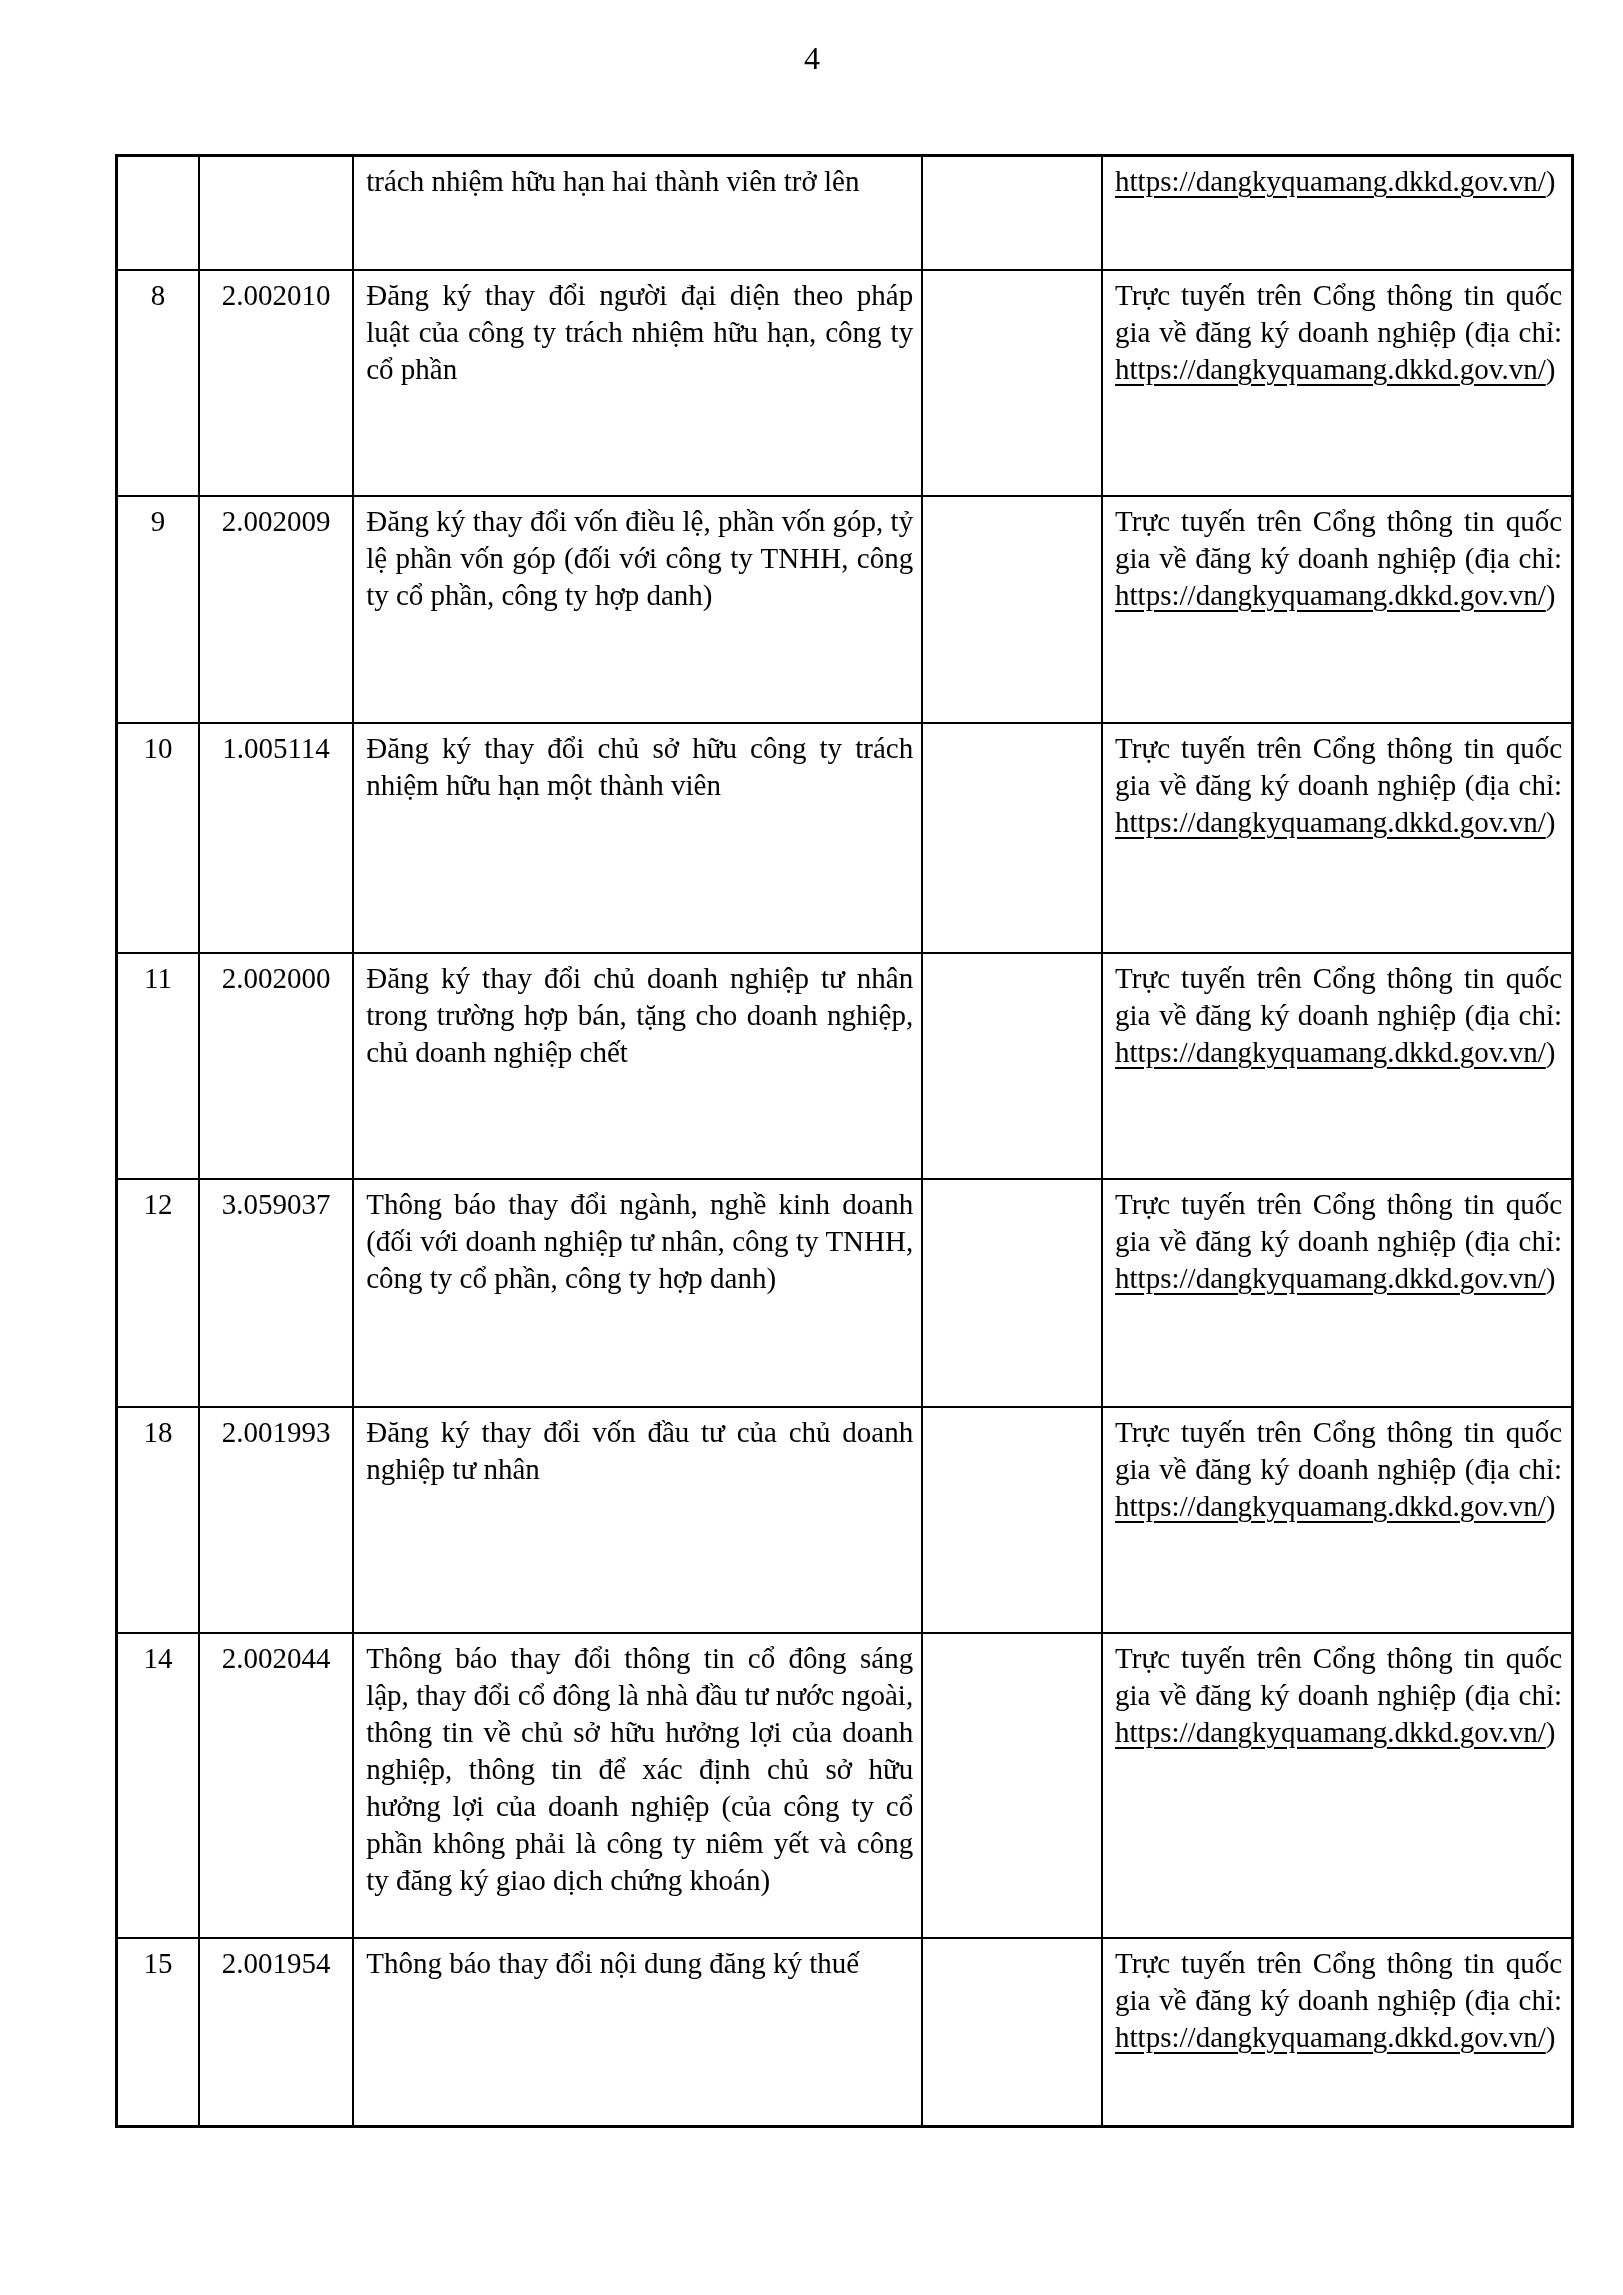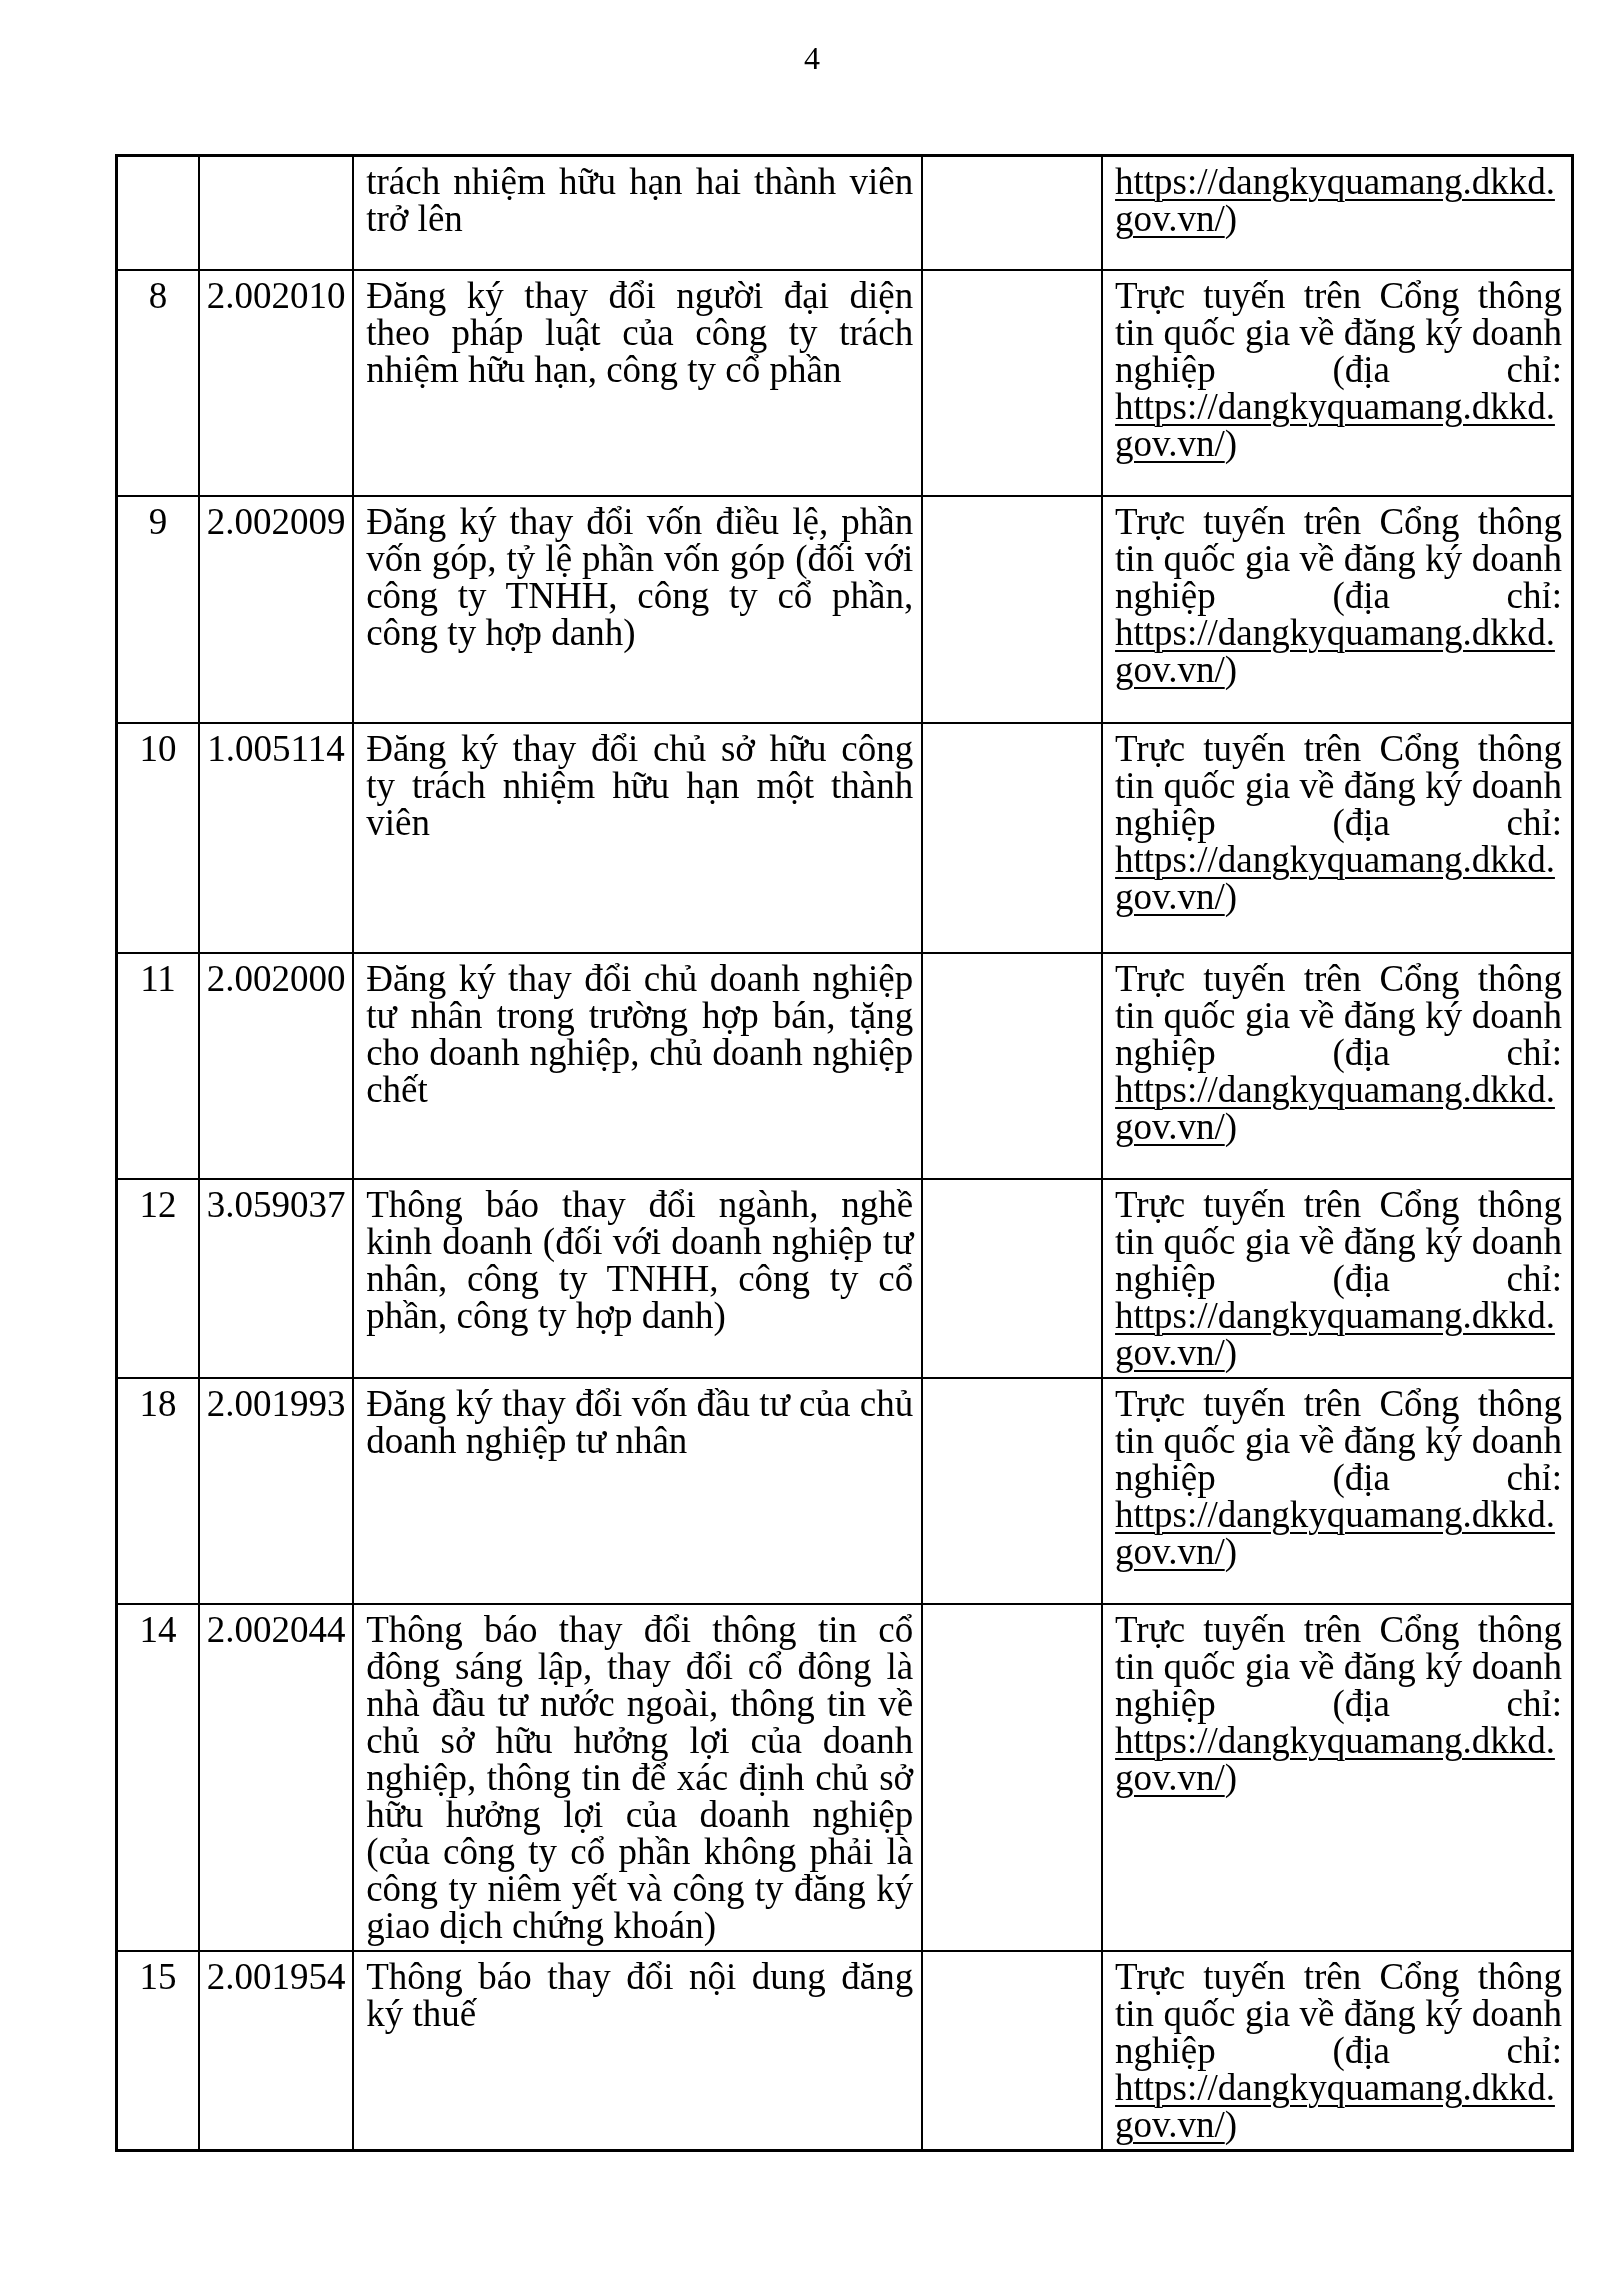--- a/index.html
+++ b/index.html
@@ -23,21 +23,21 @@
   table.proc-table {
     border-collapse: collapse;
     table-layout: fixed;
     margin: 75px 0 0 115px;
     width: 1396px;
     border: 3.1px solid #000;
   }
   td {
     border: 2.3px solid #000;
     vertical-align: top;
-    font-size: 37px;
+    font-size: 29px;
     line-height: 37px;
   }
   td.c-no {
     width: 77px;
     text-align: center;
     padding: 6.1px 1.5px 0 1.5px;
   }
   td.c-code {
     width: 149px;
     text-align: center;
@@ -106,21 +106,21 @@
     </tr>
 
     <tr style="height:226px">
       <td class="c-no">11</td>
       <td class="c-code">2.002000</td>
       <td class="c-name">Đăng ký thay đổi chủ doanh nghiệp tư nhân trong trường hợp bán, tặng cho doanh nghiệp, chủ doanh nghiệp chết</td>
       <td class="c-empty"></td>
       <td class="c-method"><span>Trực tuyến trên Cổng thông tin quốc gia về đăng ký doanh nghiệp (địa chỉ: </span><span class="url">https://dangkyquamang.dkkd.gov.vn/</span><span>)</span></td>
     </tr>
 
-    <tr style="height:165px">
+    <tr style="height:228px">
       <td class="c-no">12</td>
       <td class="c-code">3.059037</td>
       <td class="c-name">Thông báo thay đổi ngành, nghề kinh doanh (đối với doanh nghiệp tư nhân, công ty TNHH, công ty cổ phần, công ty hợp danh)</td>
       <td class="c-empty"></td>
       <td class="c-method"><span>Trực tuyến trên Cổng thông tin quốc gia về đăng ký doanh nghiệp (địa chỉ: </span><span class="url">https://dangkyquamang.dkkd.gov.vn/</span><span>)</span></td>
     </tr>
 
     <tr style="height:226px">
       <td class="c-no">18</td>
       <td class="c-code">2.001993</td>

